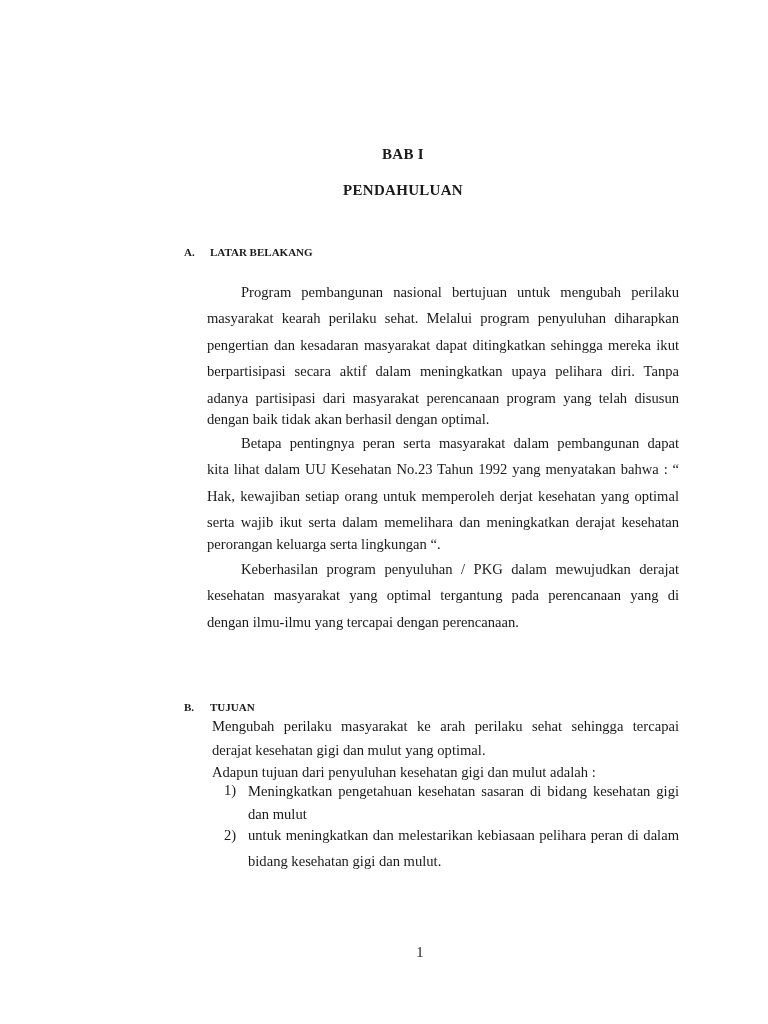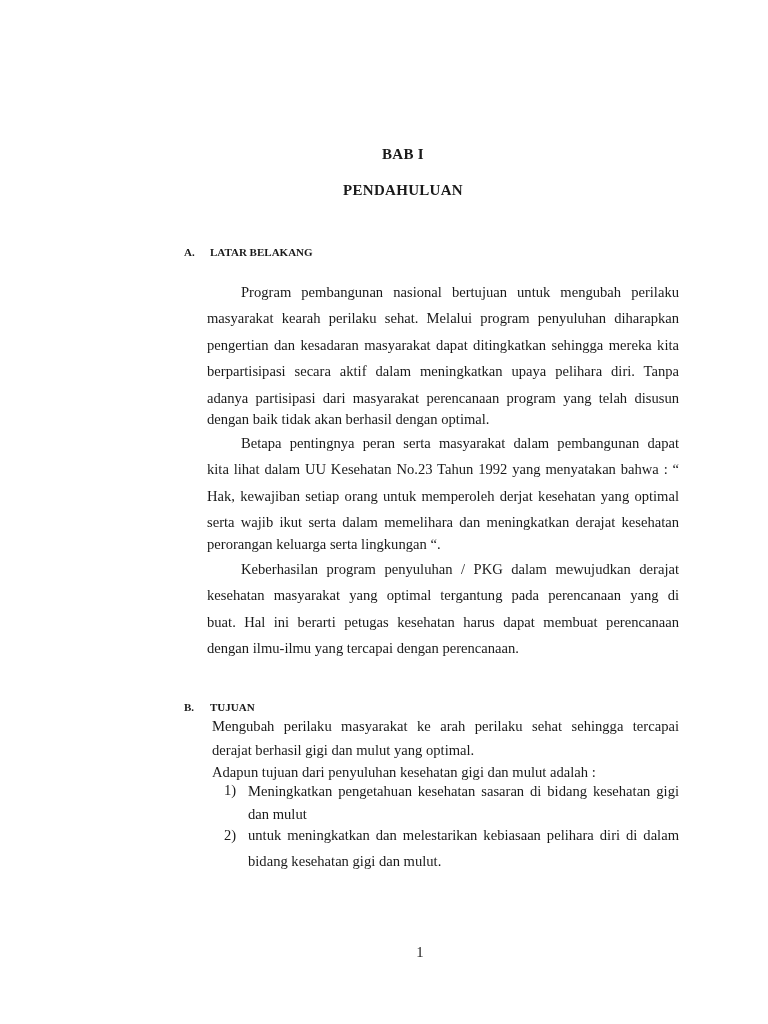--- a/index.html
+++ b/index.html
@@ -23,58 +23,57 @@
   <div class="center" style="top:146px;">BAB  I</div>
   <div class="center" style="top:182px;">PENDAHULUAN</div>
 
   <div class="heading" style="left:165px; top:246px;">
     <span class="num">A.</span><span>LATAR BELAKANG</span>
   </div>
 
   <div class="para" style="top:279px;">
     <span class="line" style="padding-left:34px;">Program pembangunan nasional bertujuan untuk mengubah perilaku</span>
     <span class="line">masyarakat kearah perilaku sehat. Melalui program penyuluhan diharapkan</span>
-    <span class="line">pengertian dan kesadaran masyarakat dapat ditingkatkan sehingga mereka kita</span>
+    <span class="line">pengertian dan kesadaran masyarakat dapat ditingkatkan sehingga mereka ikut</span>
     <span class="line">berpartisipasi secara aktif dalam meningkatkan upaya pelihara diri. Tanpa</span>
     <span class="line">adanya partisipasi dari masyarakat perencanaan program yang telah disusun</span>
     <span class="line last" style="line-height:17px;">dengan baik tidak akan berhasil dengan optimal.</span>
   </div>
 
   <div class="para" style="top:430px;">
     <span class="line" style="padding-left:34px;">Betapa pentingnya peran serta masyarakat dalam pembangunan dapat</span>
     <span class="line">kita lihat dalam UU Kesehatan No.23 Tahun 1992 yang menyatakan bahwa : “</span>
     <span class="line">Hak, kewajiban setiap orang untuk memperoleh derjat kesehatan yang optimal</span>
     <span class="line">serta wajib ikut serta dalam memelihara dan meningkatkan derajat kesehatan</span>
     <span class="line last" style="line-height:17px;">perorangan keluarga serta lingkungan “.</span>
   </div>
 
   <div class="para" style="top:556px;">
     <span class="line" style="padding-left:34px;">Keberhasilan program penyuluhan / PKG dalam mewujudkan derajat</span>
     <span class="line">kesehatan masyarakat yang optimal tergantung pada perencanaan yang di</span>
-    <span class="line">buat. Hal ini berarti petugas kesehatan harus dapat membuat perencanaan</span>
     <span class="line last">dengan ilmu-ilmu yang tercapai dengan perencanaan.</span>
   </div>
 
   <div class="heading" style="left:165px; top:701px;">
     <span class="num">B.</span><span>TUJUAN</span>
   </div>
 
   <div class="para" style="left:193px; width:467px; top:713px;">
     <span class="line">Mengubah  perilaku masyarakat ke arah perilaku sehat sehingga tercapai</span>
-    <span class="line last" style="line-height:22px;">derajat berhasil gigi dan mulut yang optimal.</span>
+    <span class="line last" style="line-height:22px;">derajat kesehatan gigi dan mulut yang optimal.</span>
   </div>
 
   <div class="plain" style="left:193px; top:764px;">Adapun tujuan dari penyuluhan kesehatan gigi dan mulut adalah :</div>
 
   <div class="plain" style="left:205px; top:782px;">1)</div>
   <div class="para" style="left:229px; width:431px; top:778px;">
     <span class="line">Meningkatkan pengetahuan kesehatan sasaran di bidang kesehatan gigi</span>
     <span class="line last" style="line-height:20px;">dan mulut</span>
   </div>
 
   <div class="plain" style="left:205px; top:827px;">2)</div>
   <div class="para" style="left:224px; width:436px; top:822px;">
-    <span class="line" style="padding-left:5px;">untuk meningkatkan dan melestarikan kebiasaan pelihara diri di dalam</span>
+    <span class="line" style="padding-left:5px;">untuk meningkatkan dan melestarikan kebiasaan pelihara peran di dalam</span>
     <span class="line last" style="padding-left:5px;">bidang kesehatan gigi dan mulut.</span>
   </div>
 
   <div class="pageno">1</div>
 </div>
 
 </body></html>

